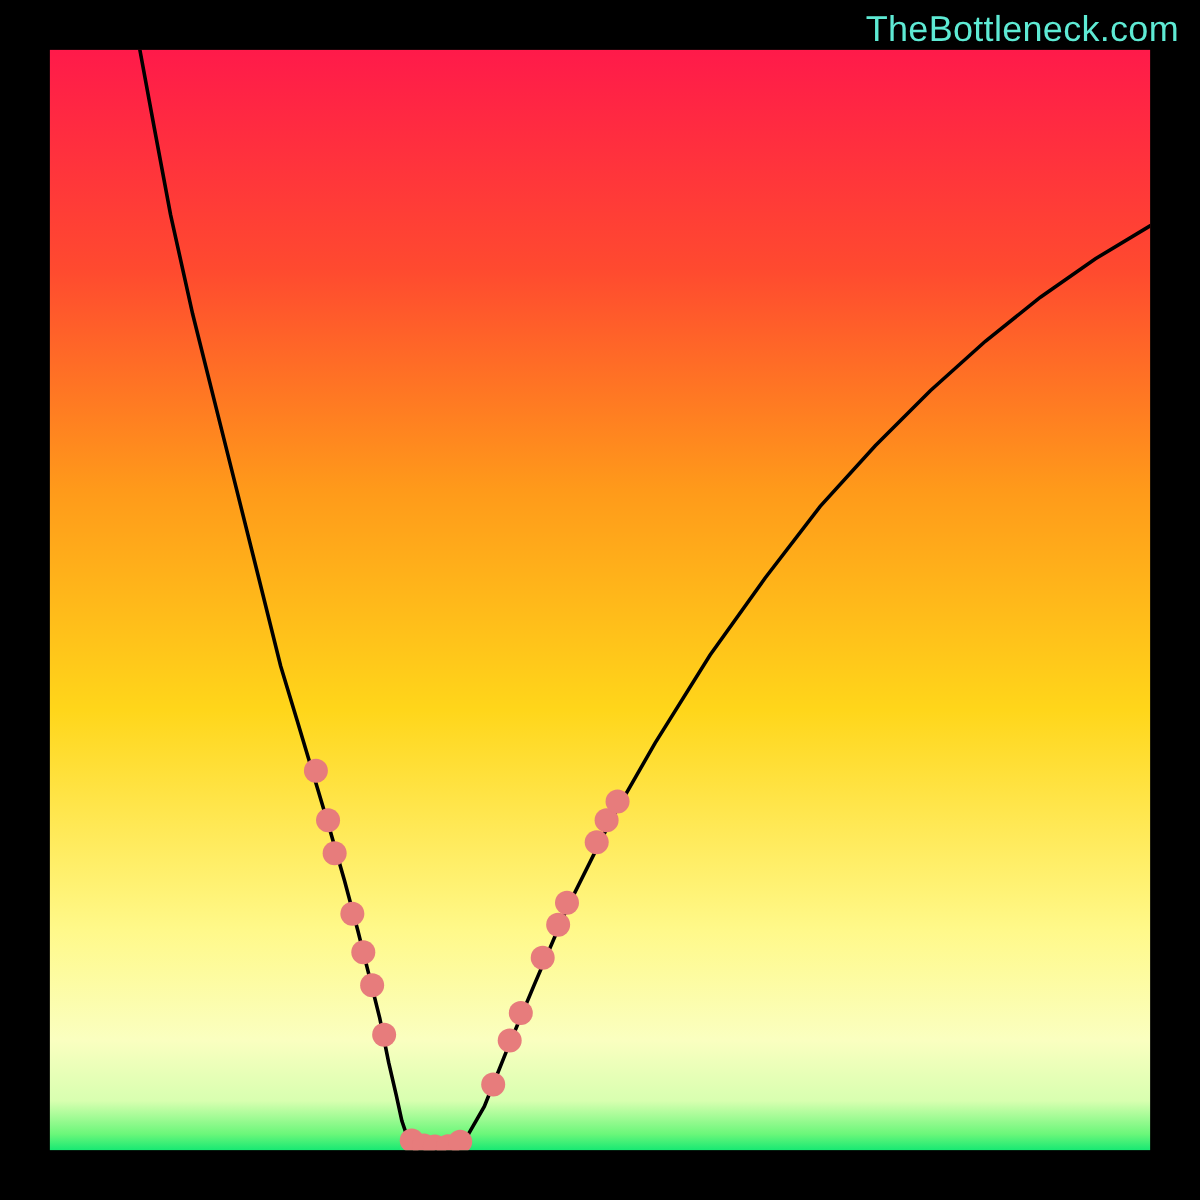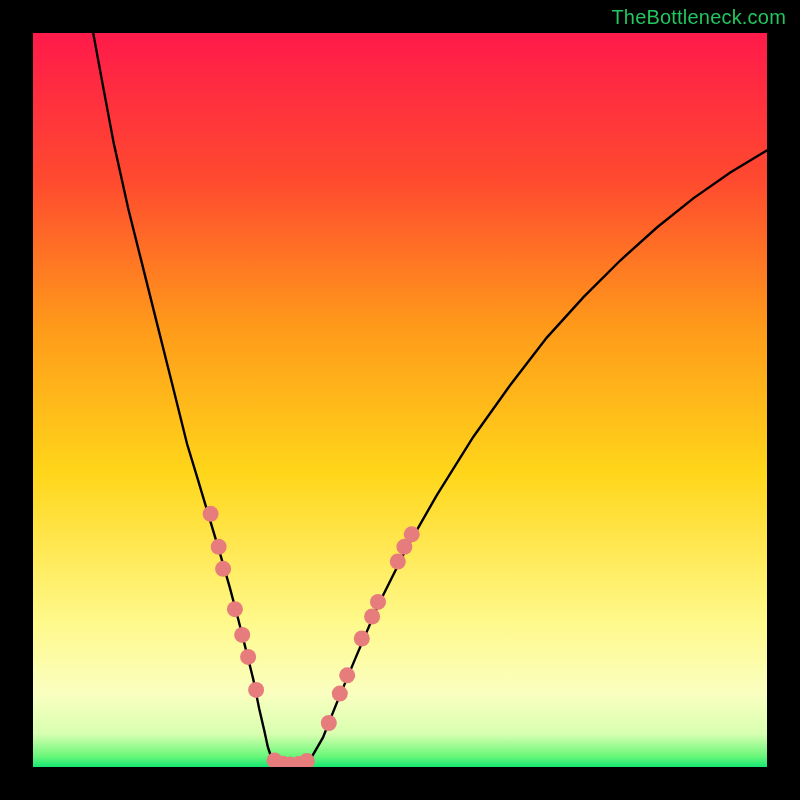--- a/index.html
+++ b/index.html
@@ -1,18 +1,18 @@
 <!DOCTYPE html>
 <html><head>
 <meta charset="utf-8">
 <style>
   html,body{margin:0;padding:0;width:800px;height:800px;background:#000;overflow:hidden;font-family:Arial,Helvetica,sans-serif}
   .frame{position:absolute;left:0;top:0;width:800px;height:800px;background:#000}
   .plot{position:absolute;left:33px;top:33px;width:734px;height:734px;overflow:hidden}
-  .attrib{position:absolute;top:6px;right:14px;color:#22c55e;font-size:20px;font-weight:500;letter-spacing:.2px}
+  .attrib{position:absolute;top:6px;right:14px;color:#5eead4;font-size:24px;font-weight:500;letter-spacing:.2px}
   svg{position:absolute;inset:0}
 </style>
 </head>
 <body>
 
 <div class="frame">
   <div class="plot">
     <svg id="grad-svg" width="734" height="734" preserveAspectRatio="none">
       <defs>
           <linearGradient id="bg" x1="0" y1="0" x2="0" y2="1">

